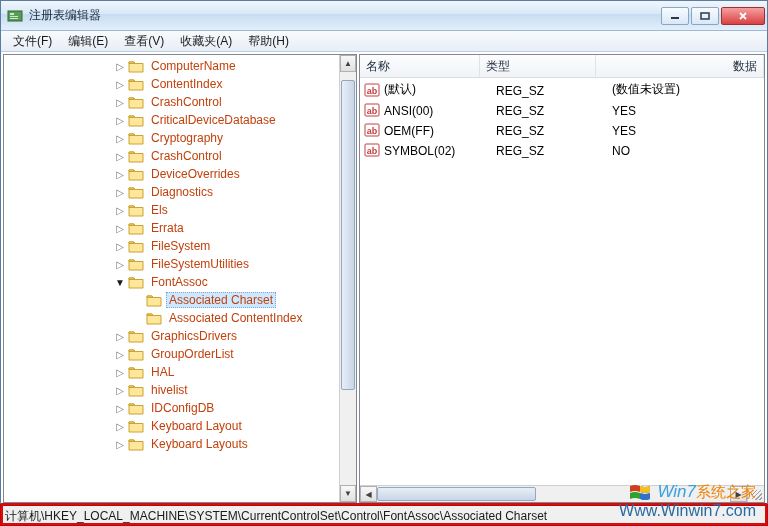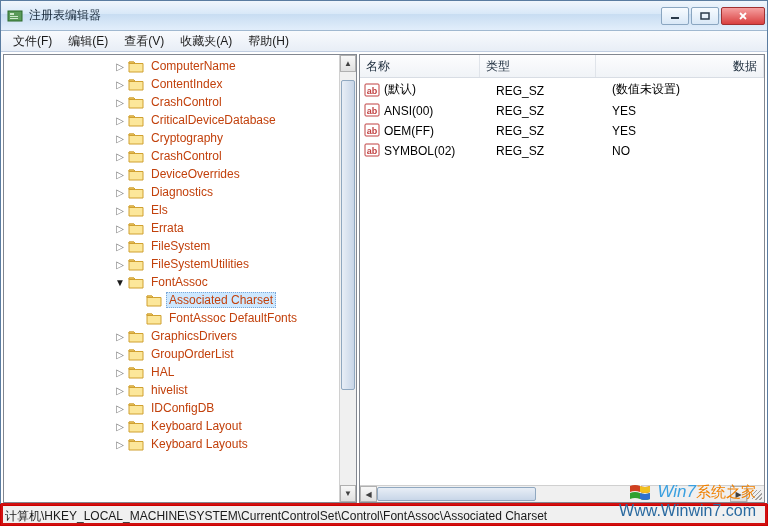--- a/index.html
+++ b/index.html
@@ -247,21 +247,21 @@
               </svg>
               <span class="tree-label selected">Associated Charset</span>
             </div>
             <div class="tree-row">
               <span class="tree-indent" style="width:126px"></span>
               <span class="expander"></span>
               <svg class="folder-icon" viewBox="0 0 16 14">
                 <path d="M1 3 L6 3 L7.5 4.5 L15 4.5 L15 13 L1 13 Z" fill="#fce79a" stroke="#d0a030"></path>
                 <path d="M1 3 L6 3 L7.5 4.5 L1 4.5 Z" fill="#f0d070" stroke="#d0a030"></path>
               </svg>
-              <span class="tree-label">FontAssoc DefaultFonts</span>
+              <span class="tree-label">Associated ContentIndex</span>
             </div>
             <div class="tree-row">
               <span class="tree-indent" style="width:108px"></span>
               <span class="expander">▷</span>
               <svg class="folder-icon" viewBox="0 0 16 14">
                 <path d="M1 3 L6 3 L7.5 4.5 L15 4.5 L15 13 L1 13 Z" fill="#fce79a" stroke="#d0a030"></path>
                 <path d="M1 3 L6 3 L7.5 4.5 L1 4.5 Z" fill="#f0d070" stroke="#d0a030"></path>
               </svg>
               <span class="tree-label">GraphicsDrivers</span>
             </div>

